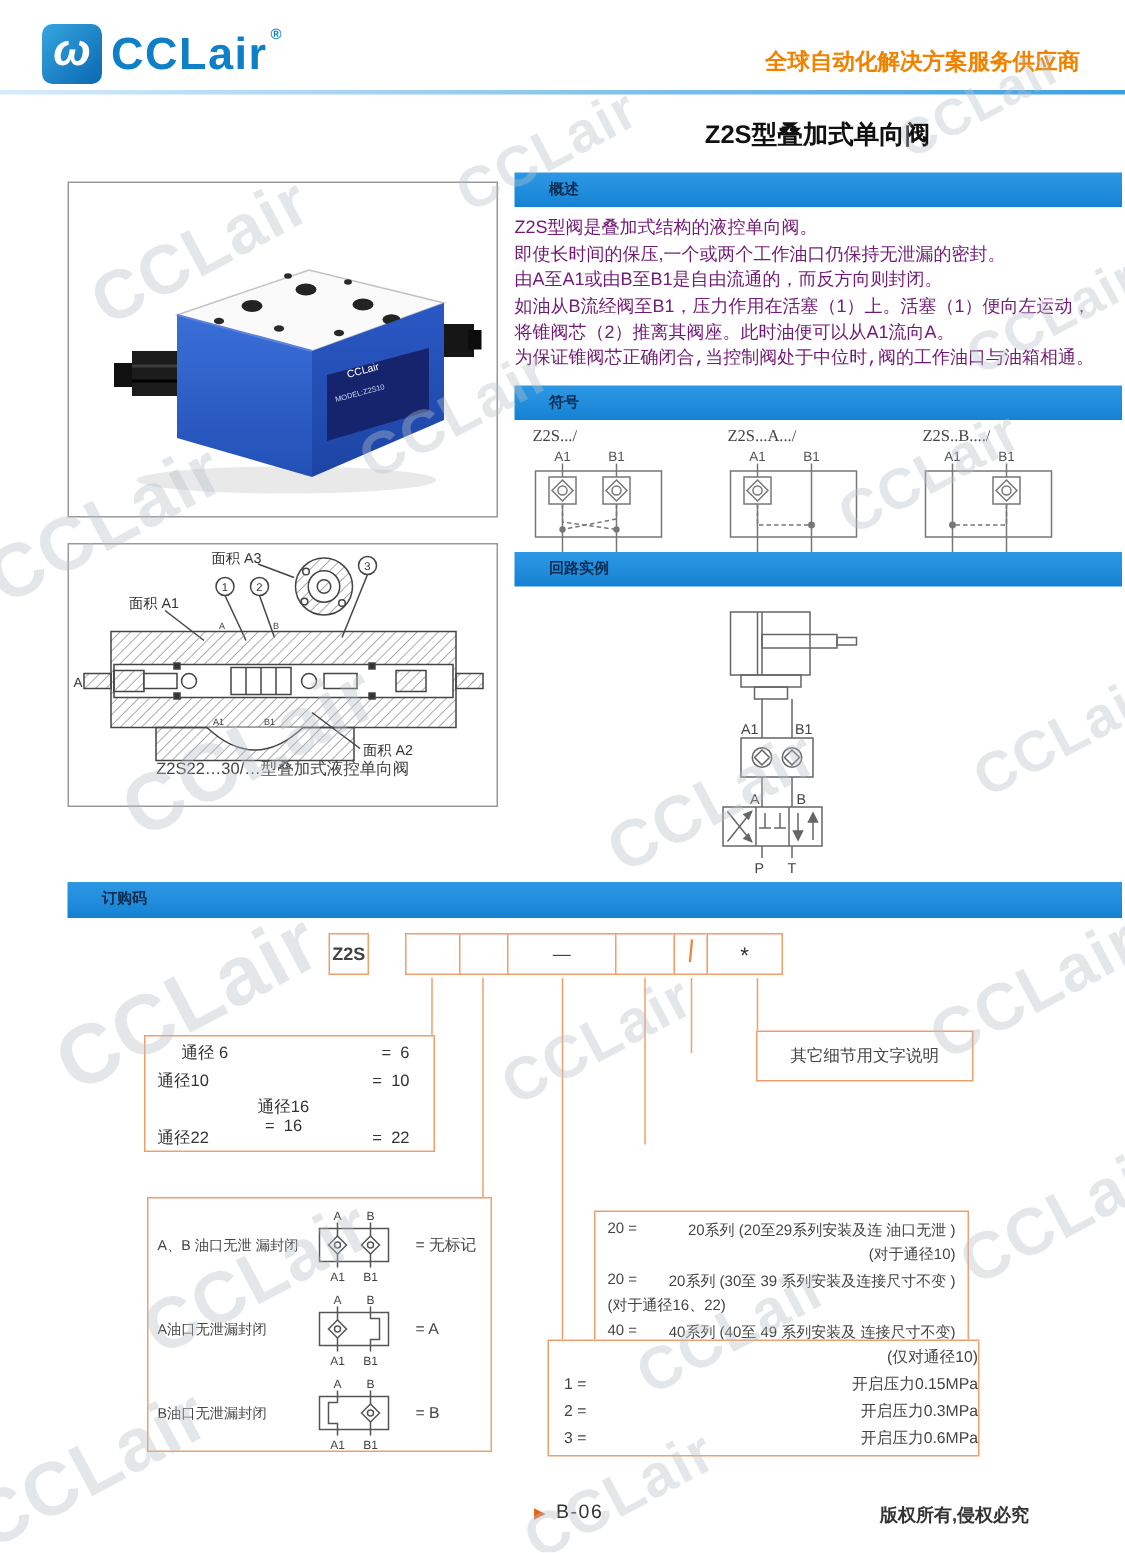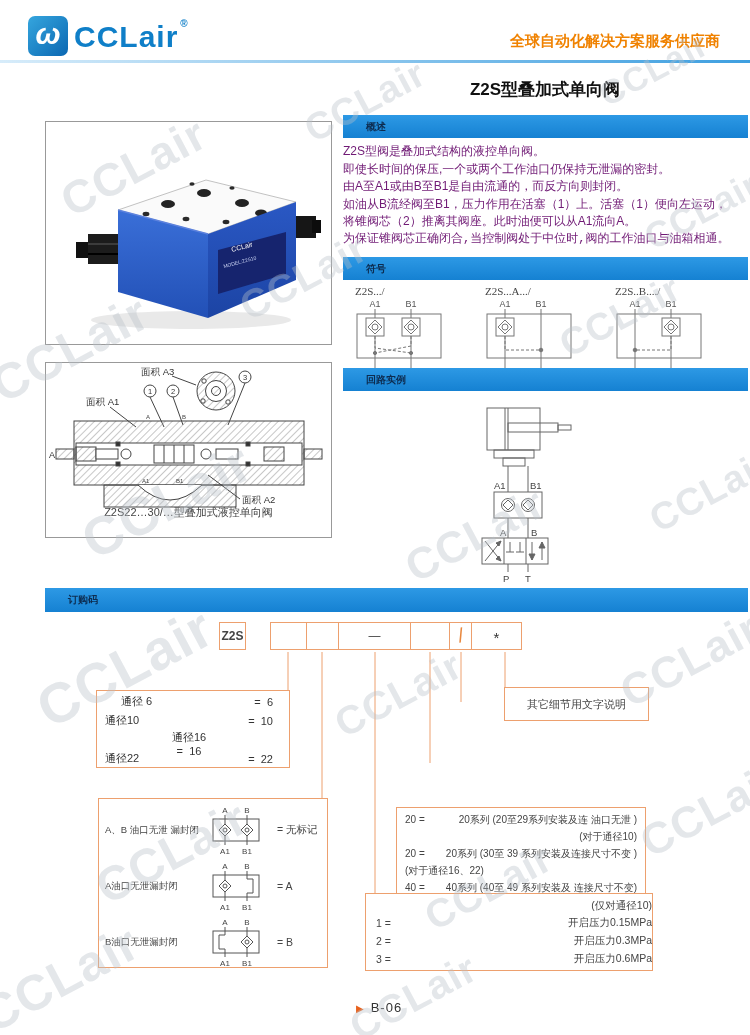--- a/index.html
+++ b/index.html
@@ -427,20 +427,21 @@
           <text x="46" y="49" font-size="8" fill="#444" text-anchor="middle" stroke="none">B1</text>
         </g>
       </svg>
       <span class="seal-val">= B</span>
     </div>
   </div>
 
   <div class="footer-page">
     <span class="footer-arrow">▶</span><span>B-06</span>
   </div>
+  <div class="footer-copy">版权所有,侵权必究</div>
 
   <div class="wm" style="left:55px;top:140px;font-size:46px;">CCLair</div>
   <div class="wm" style="left:300px;top:80px;font-size:38px;">CCLair</div>
   <div class="wm" style="left:595px;top:50px;font-size:34px;">CCLair</div>
   <div class="wm" style="left:640px;top:190px;font-size:36px;">CCLair</div>
   <div class="wm" style="left:-15px;top:320px;font-size:50px;">CCLair</div>
   <div class="wm" style="left:235px;top:255px;font-size:40px;">CCLair</div>
   <div class="wm" style="left:555px;top:295px;font-size:38px;">CCLair</div>
   <div class="wm" style="left:75px;top:470px;font-size:54px;">CCLair</div>
   <div class="wm" style="left:400px;top:510px;font-size:44px;">CCLair</div>

